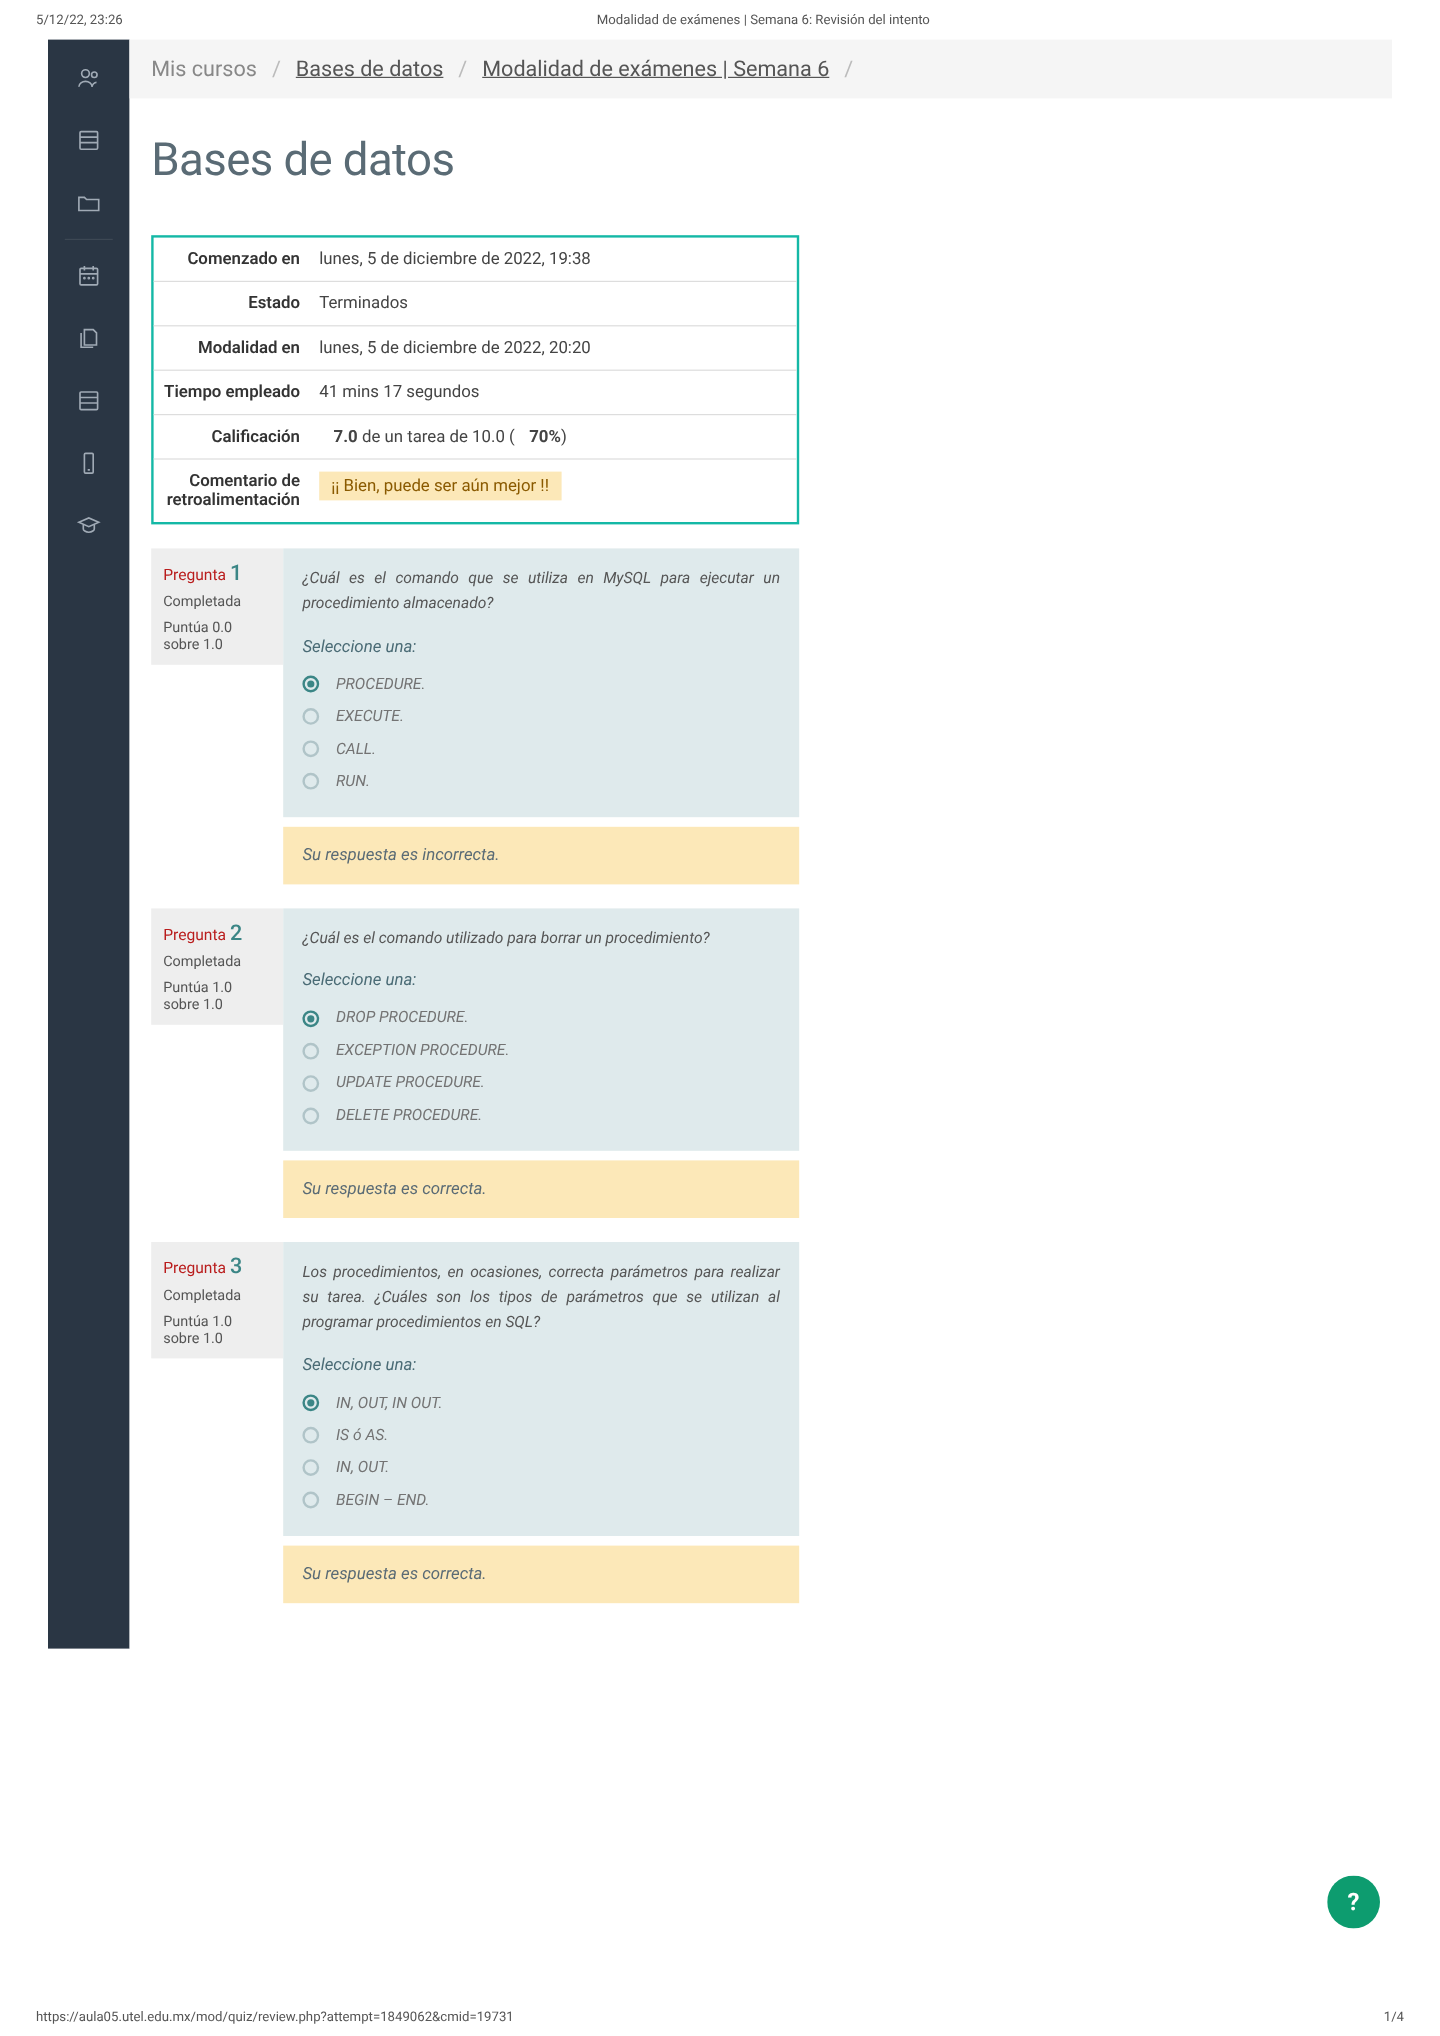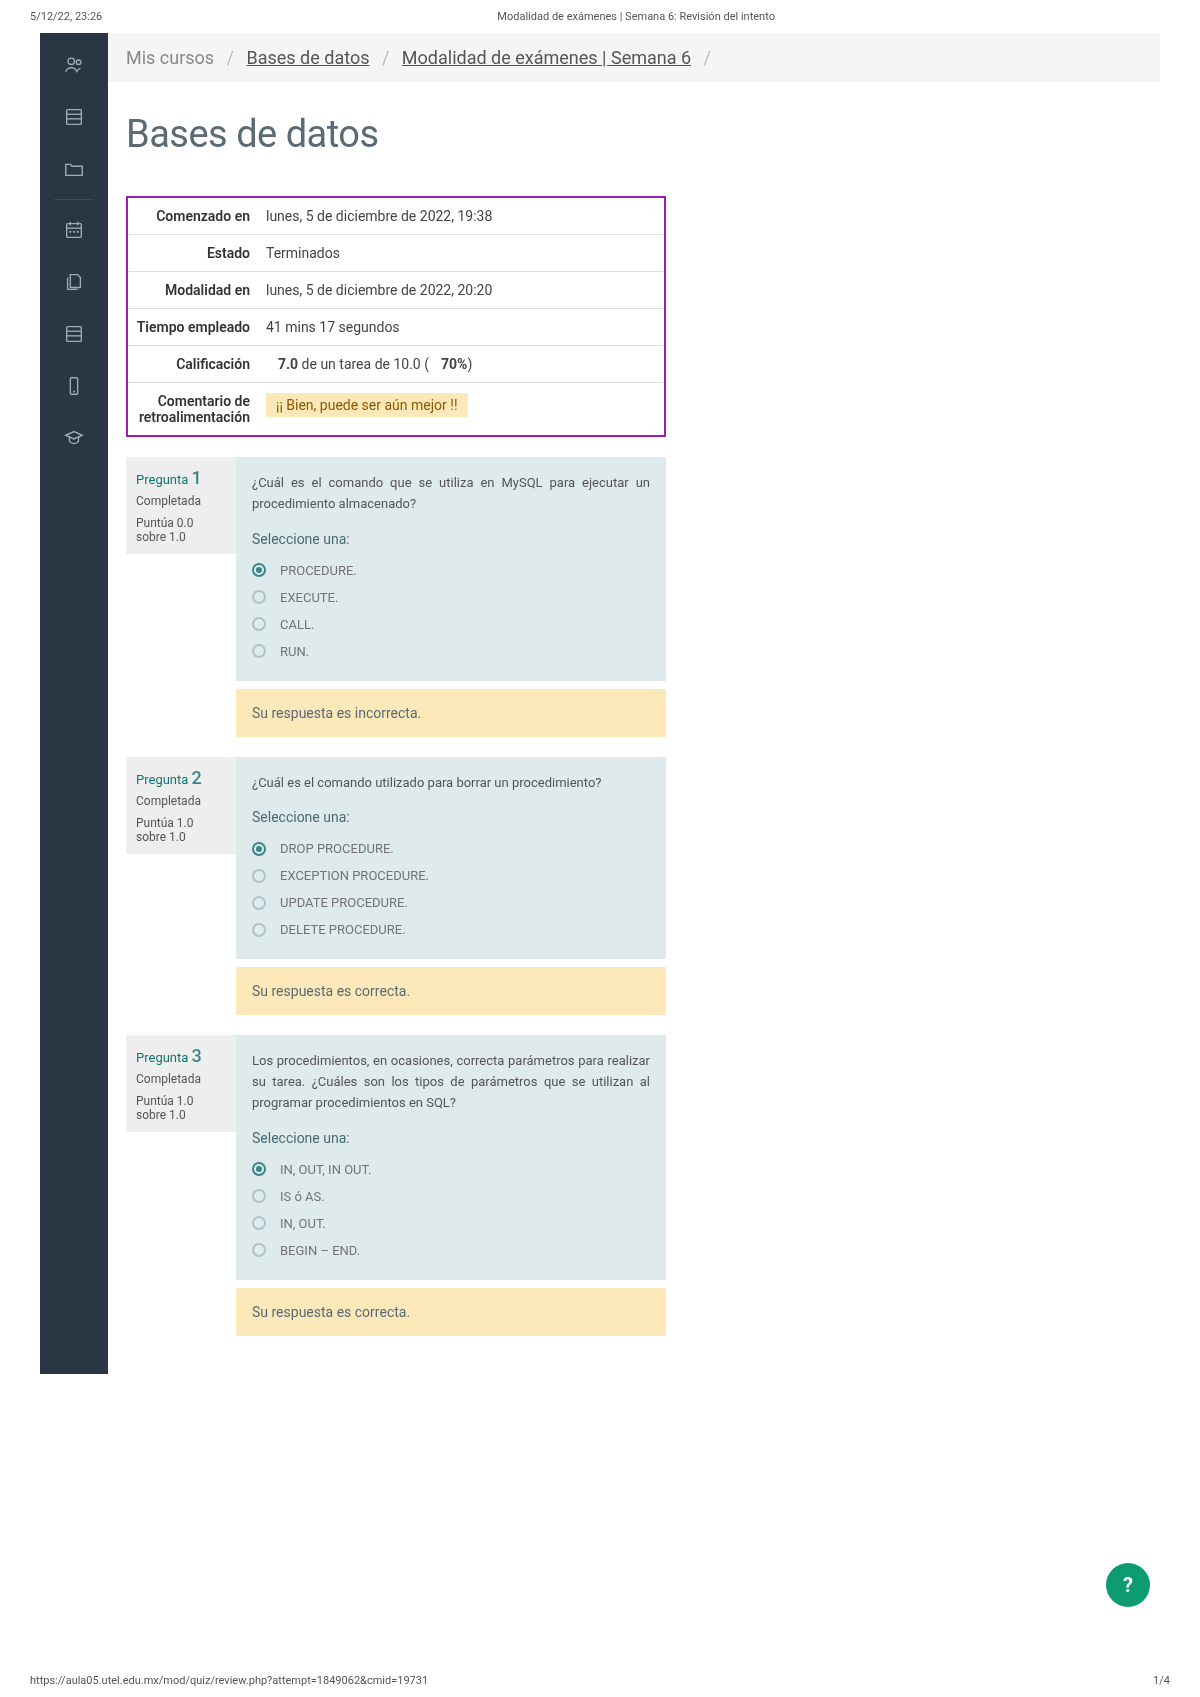--- a/index.html
+++ b/index.html
@@ -9,34 +9,34 @@
 .sidebar { width: 68px; background: #2a3644; display: flex; flex-direction: column; align-items: center; padding-top: 20px; gap: 28px; }
 .sidebar-icon { width: 24px; height: 24px; display: flex; align-items: center; justify-content: center; color: #a0aab5; }
 .sidebar-icon svg { width: 22px; height: 22px; stroke: #a0aab5; fill: none; stroke-width: 1.5; }
 .sidebar-divider { width: 40px; height: 1px; background: #3d4854; margin: -10px 0; }
 .main { flex: 1; background: #fff; }
 .breadcrumb { background: #f5f5f5; padding: 14px 18px; font-size: 18px; color: #888; }
 .breadcrumb a { color: #555; text-decoration: underline; }
 .breadcrumb .sep { margin: 0 8px; color: #bbb; }
 .content { padding: 30px 18px 18px; }
 h1.page-title { font-size: 38px; font-weight: 400; color: #5a6b75; margin-bottom: 40px; letter-spacing: -0.5px; }
-.summary-box { border: 2px solid #a21caf; max-width: 540px; margin-bottom: 20px; }
+.summary-box { border: 2px solid #14b8a6; max-width: 540px; margin-bottom: 20px; }
 .summary-row { display: flex; border-bottom: 1px solid #ddd; }
 .summary-row:last-child { border-bottom: none; }
 .summary-label { width: 130px; text-align: right; padding: 10px 8px; font-weight: 600; font-size: 14px; color: #333; }
 .summary-value { flex: 1; padding: 10px 8px; font-size: 14px; color: #444; }
 .summary-value strong { font-weight: 700; margin-left: 12px; }
 .feedback-chip { background: #fce8b8; padding: 4px 10px; display: inline-block; color: #8a5a00; font-size: 14px; }
 .question-block { display: flex; gap: 0; margin-bottom: 20px; max-width: 540px; }
 .question-info { width: 110px; background: #eee; padding: 10px; font-size: 12px; color: #666; align-self: flex-start; }
-.question-info .qlabel { color: #0f766e; font-size: 13px; }
+.question-info .qlabel { color: #b91c1c; font-size: 13px; }
 .question-info .qnum { font-size: 18px; color: #3b8686; font-weight: 500; }
 .question-info .qstate { margin-top: 6px; color: #555; }
 .question-info .qgrade { margin-top: 8px; color: #555; }
-.question-body { flex: 1; }
+.question-body { flex: 1; font-style: italic; }
 .question-content { background: #dfeaec; padding: 16px; }
 .qtext { font-size: 13px; color: #555; text-align: justify; line-height: 1.6; margin-bottom: 16px; }
 .qprompt { font-size: 14px; color: #4a6b75; margin-bottom: 10px; }
 .answer-row { display: flex; align-items: center; gap: 14px; padding: 6px 0; }
 .radio { width: 14px; height: 14px; border: 2px solid #b0c4c8; border-radius: 50%; flex-shrink: 0; display: flex; align-items: center; justify-content: center; }
 .radio.selected { border-color: #3b8686; }
 .radio.selected::after { content: ""; width: 6px; height: 6px; background: #3b8686; border-radius: 50%; }
 .answer-text { font-size: 13px; color: #737373; }
 .feedback-bar { background: #fce8b8; padding: 16px; margin-top: 8px; font-size: 14px; color: #5a6b75; }
 .help-fab { position: fixed; bottom: 90px; right: 50px; width: 44px; height: 44px; border-radius: 50%; background: #0d9c6f; color: #fff; display: flex; align-items: center; justify-content: center; font-size: 20px; font-weight: 700; }

